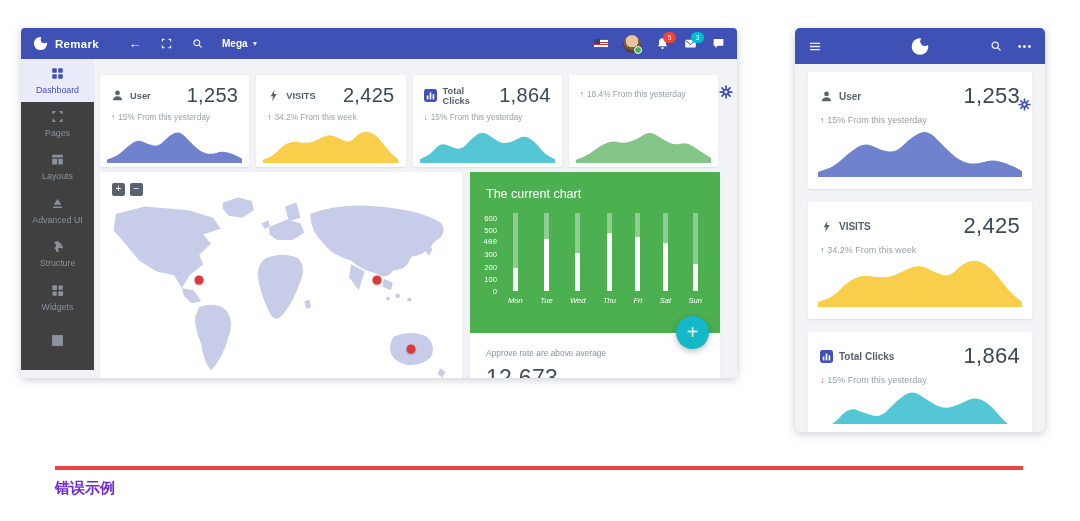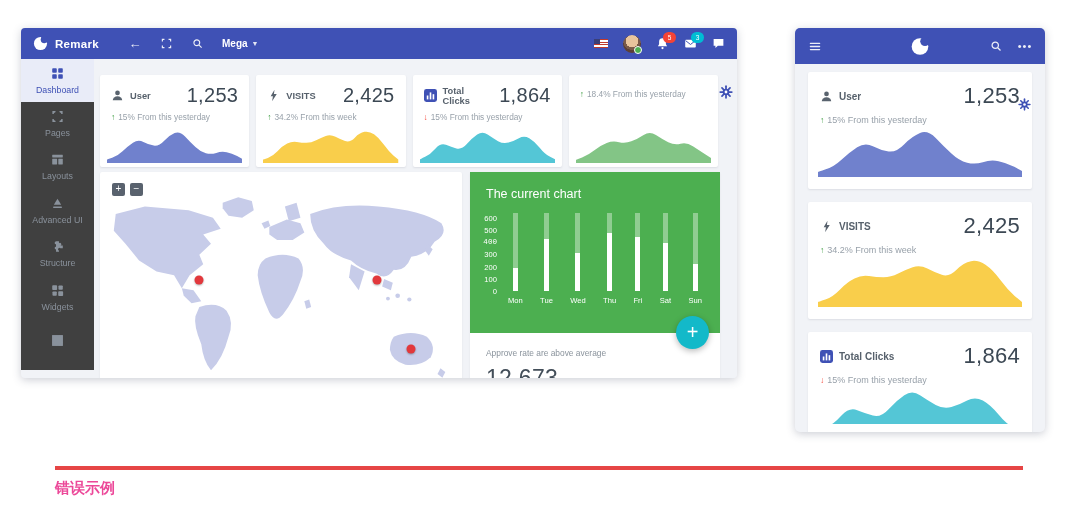--- a/index.html
+++ b/index.html
@@ -74,21 +74,21 @@
           transform:translate(-50%,-50%);}
 
   
   #right-card{position:absolute;left:376px;top:113px;width:250px;height:238px;border-radius:2px;overflow:visible;
               box-shadow:0 1px 2px rgba(40,50,70,.10);}
   .chart-green{background:#4caf50;height:161px;position:relative;}
   .chart-title{color:#fff;font-size:12.5px;padding:15px 16px 8px 16px;}
   .bar-area{display:flex;padding:4px 14px 0 10px;}
   .y-axis{position:relative;width:24px;height:78px;flex:0 0 auto;}
   .y-tick{position:absolute;right:7px;transform:translateY(50%);color:#fff;font-size:7.6px;}
-  .bars{flex:1;display:flex;justify-content:space-between;align-items:flex-start;padding:0 4px;}
+  .bars{flex:1;display:flex;justify-content:space-between;align-items:flex-start;padding:0 4px;font-style:italic;}
   .bar-col{display:flex;flex-direction:column;align-items:center;}
   .bar-track{width:5px;height:78px;background:rgba(255,255,255,.38);position:relative;}
   .bar-fill{position:absolute;bottom:0;left:0;width:100%;background:#fff;}
   .bar-label{color:#fff;font-size:7.6px;margin-top:5px;}
   .chart-footer{position:relative;height:77px;background:#fff;padding:15px 16px 0 16px;}
   .fab{position:absolute;top:-17px;right:11px;width:33px;height:33px;border-radius:50%;background:#13b9c9;color:#fff;
        font-size:20px;font-weight:300;display:flex;align-items:center;justify-content:center;
        box-shadow:0 2px 6px rgba(0,0,0,.28);cursor:pointer;z-index:4;}
   .foot-label{font-size:8.4px;color:#8a939c;}
   .foot-row{display:flex;align-items:baseline;margin-top:7px;gap:43px;}
@@ -118,21 +118,21 @@
   .stat-card.m{margin-bottom:13px;height:106px;padding:11px 12px 0 12px;border-radius:2px;}
   .stat-card.m .stat-label{font-size:10px;}
   .stat-card.m .stat-value{font-size:22px;}
   .stat-card.m .stat-trend{font-size:9px;margin-top:6px;}
   .stat-card.m .spark{height:50px;margin:2px -2px 7px -2px;}
   .m-gear{position:absolute;right:1px;top:25px;width:13px;height:13px;color:#3f51b5;cursor:pointer;}
   #m-partial{position:absolute;left:13px;bottom:0;width:224px;height:8px;background:#fff;border-radius:2px 2px 0 0;}
 
   
   #red-line{position:absolute;left:55px;top:466px;width:968px;height:4px;background:#e64545;}
-  #red-label{position:absolute;left:55px;top:479px;font-size:15px;font-weight:bold;color:#ec4899;
+  #red-label{position:absolute;left:55px;top:479px;font-size:15px;font-weight:bold;color:#6d28d9;
              font-family:"Liberation Sans",sans-serif;}
 </style>
 </head>
 <body>
 
 <div class="frame" id="desktop">
   <div class="navbar">
     <span class="logo-svg"><svg viewBox="0 0 16 16">
           <circle cx="8" cy="8" r="7" fill="#fff"></circle>
           <circle cx="12.2" cy="3.6" r="4" fill="#3f51b5"></circle>

